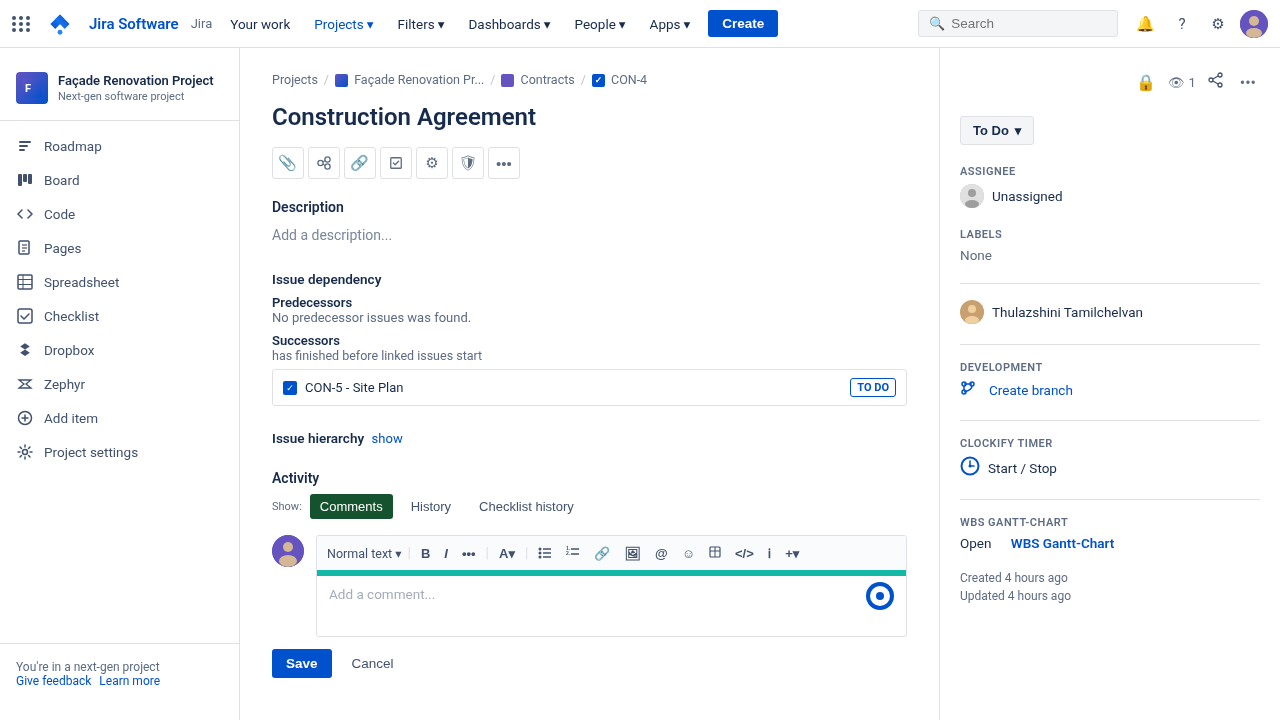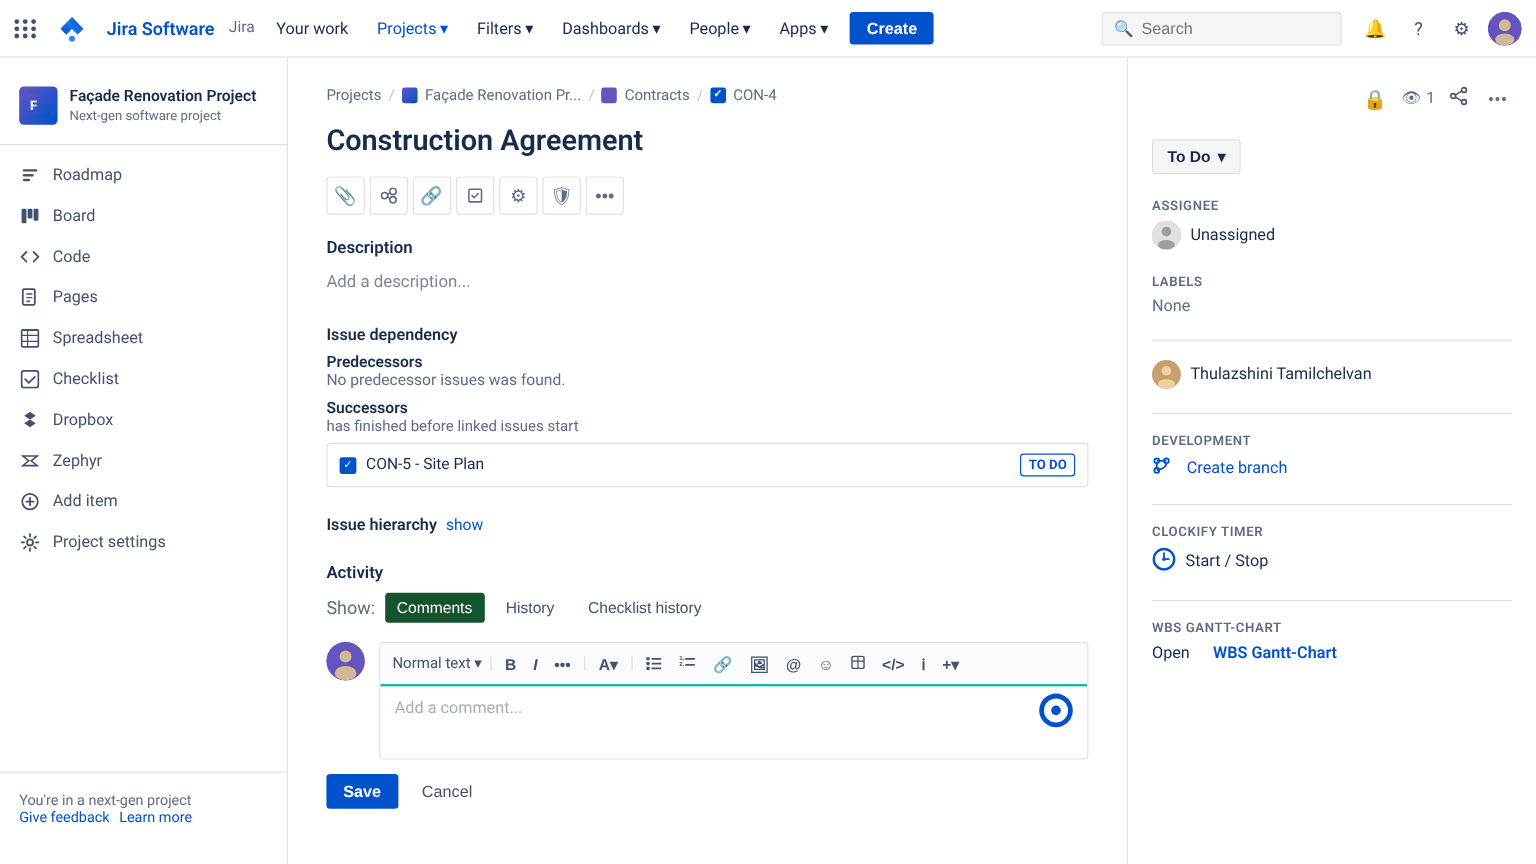--- a/index.html
+++ b/index.html
@@ -146,34 +146,34 @@
     .issue-link-badge { font-size: 11px; font-weight: 700; color: #0052CC; padding: 2px 6px; border: 1px solid #0052CC; border-radius: 3px; }
 
     
     .hierarchy-section { margin-top: 24px; }
     .hierarchy-title { font-size: 13.5px; font-weight: 600; color: #172B4D; }
     .hierarchy-show-link { color: #0052CC; cursor: pointer; font-size: 13px; margin-left: 4px; }
 
     
     .activity-section { margin-top: 24px; }
     .show-tabs { display: flex; align-items: center; gap: 8px; margin-bottom: 16px; }
-    .show-label { font-size: 15px; color: #5E6C84; }
+    .show-label { font-size: 11px; color: #5E6C84; }
     .tab-btn {
       padding: 5px 10px; border-radius: 3px; font-size: 13px; cursor: pointer;
       border: none; background: transparent; color: #42526E;
     }
     .tab-btn.active { background: #14532d; color: #fff; }
 
     
     .comment-editor { display: flex; gap: 12px; margin-top: 8px; }
     .comment-avatar { width: 32px; height: 32px; border-radius: 50%; background: #6554C0; flex-shrink: 0; overflow: hidden; }
     .comment-box-wrap { flex: 1; border: 1px solid #dfe1e6; border-radius: 3px; overflow: hidden; }
     .comment-toolbar {
       display: flex; align-items: center; gap: 6px; padding: 6px 10px;
-      border-bottom: 2px solid #14b8a6; background: #fafbfc;
+      border-bottom: 6px solid #14b8a6; background: #fafbfc;
     }
     .comment-toolbar-select {
       font-size: 12.5px; color: #42526E; border: none; background: transparent;
       cursor: pointer; display: flex; align-items: center; gap: 3px;
     }
     .comment-toolbar-btn { font-size: 13px; color: #42526E; cursor: pointer; padding: 2px 4px; border-radius: 2px; border: none; background: transparent; font-weight: 600; }
     .comment-toolbar-sep { color: #dfe1e6; }
     .comment-input-area { padding: 10px 12px; min-height: 60px; color: #A5ADBA; font-size: 13.5px; }
 
     
@@ -698,16 +698,20 @@
 
     <div class="wbs-section">
       <div class="field-label">WBS Gantt-Chart</div>
       <div class="field-value">
         <span>Open</span>
         <span>&nbsp;</span>
         <span class="wbs-link">WBS Gantt-Chart</span>
       </div>
     </div>
 
+    <div class="timestamps">
+      <div class="timestamp-line">Created 4 hours ago</div>
+      <div class="timestamp-line">Updated 4 hours ago</div>
+    </div>
 
   </div>
 
 </div>
 
 </body></html>

